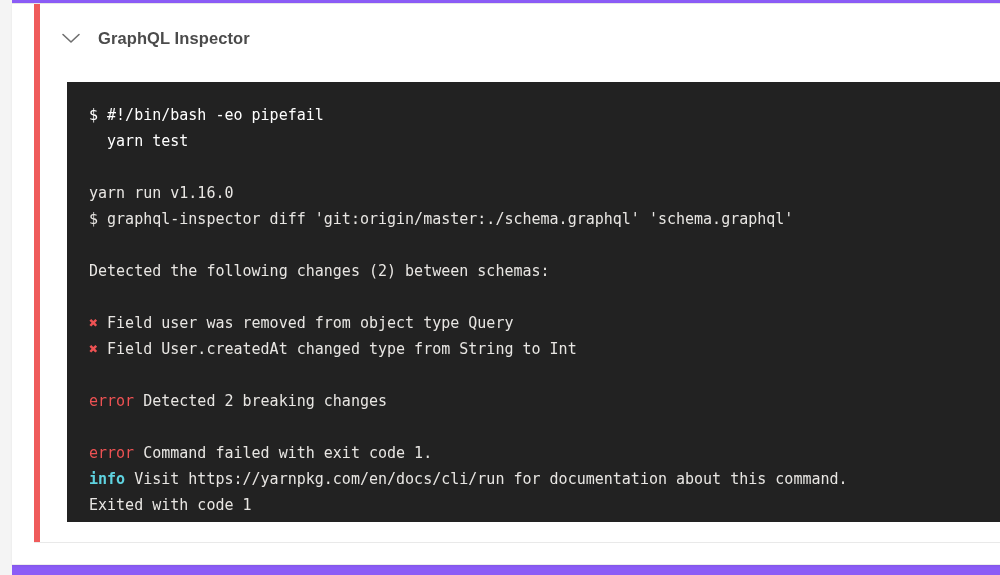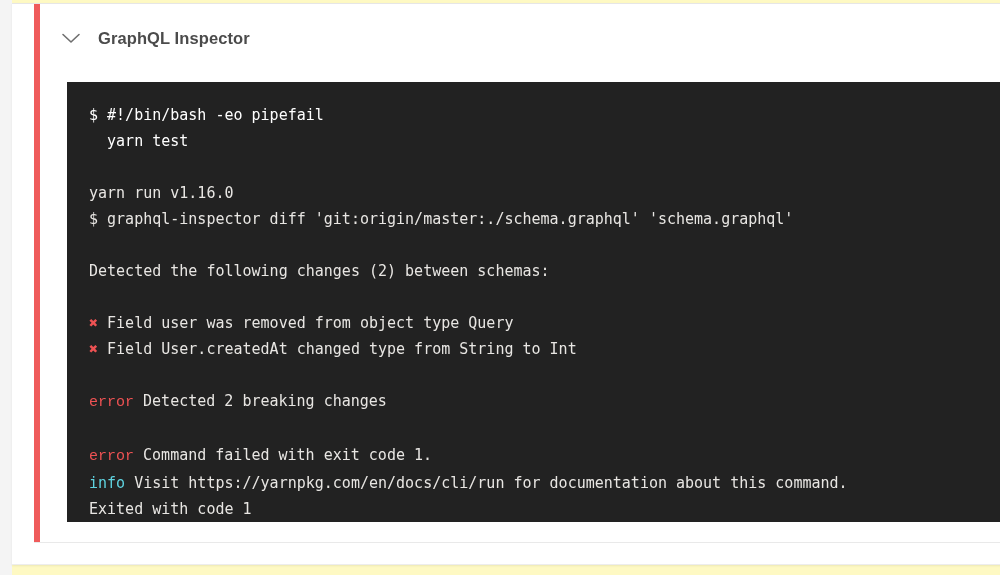--- a/index.html
+++ b/index.html
@@ -9,21 +9,21 @@
     width: 1000px; height: 575px;
     background: #f4f4f4;
     font-family: "Liberation Sans", sans-serif;
     overflow: hidden;
   }
 
   .page {
     position: relative;
     width: 1000px;
     height: 575px;
-    background: #fef9c3;
+    background: #8b5cf6;
   }
 
   
   .gutter {
     position: absolute;
     left: 0; top: 0;
     width: 12px; height: 575px;
     background: #f4f4f4;
   }
 
@@ -99,22 +99,22 @@
     overflow: hidden;
     white-space: pre;
   }
 
   .console .ln { white-space: pre; display: block; min-height: 26px; }
   .console .blank { display: block; height: 26px; }
 
   .bold   { font-weight: normal; color: #ffffff; }
   .plain  { color: #e8e6e3; }
   .err-x  { color: #ee5253; font-weight: bold; }
-  .err    { color: #ee5253; font-family: Liberation Mono, monospace; }
-  .info   { color: #5fd3e0; }
+  .err    { color: #ee5253; }
+  .info   { color: #5fd3e0; font-weight: bold; }
 
   
   .divider {
     position: absolute;
     left: 22px;
     right: 0;
     top: 538px;
     height: 1px;
     background: #e9e9e9;
   }

